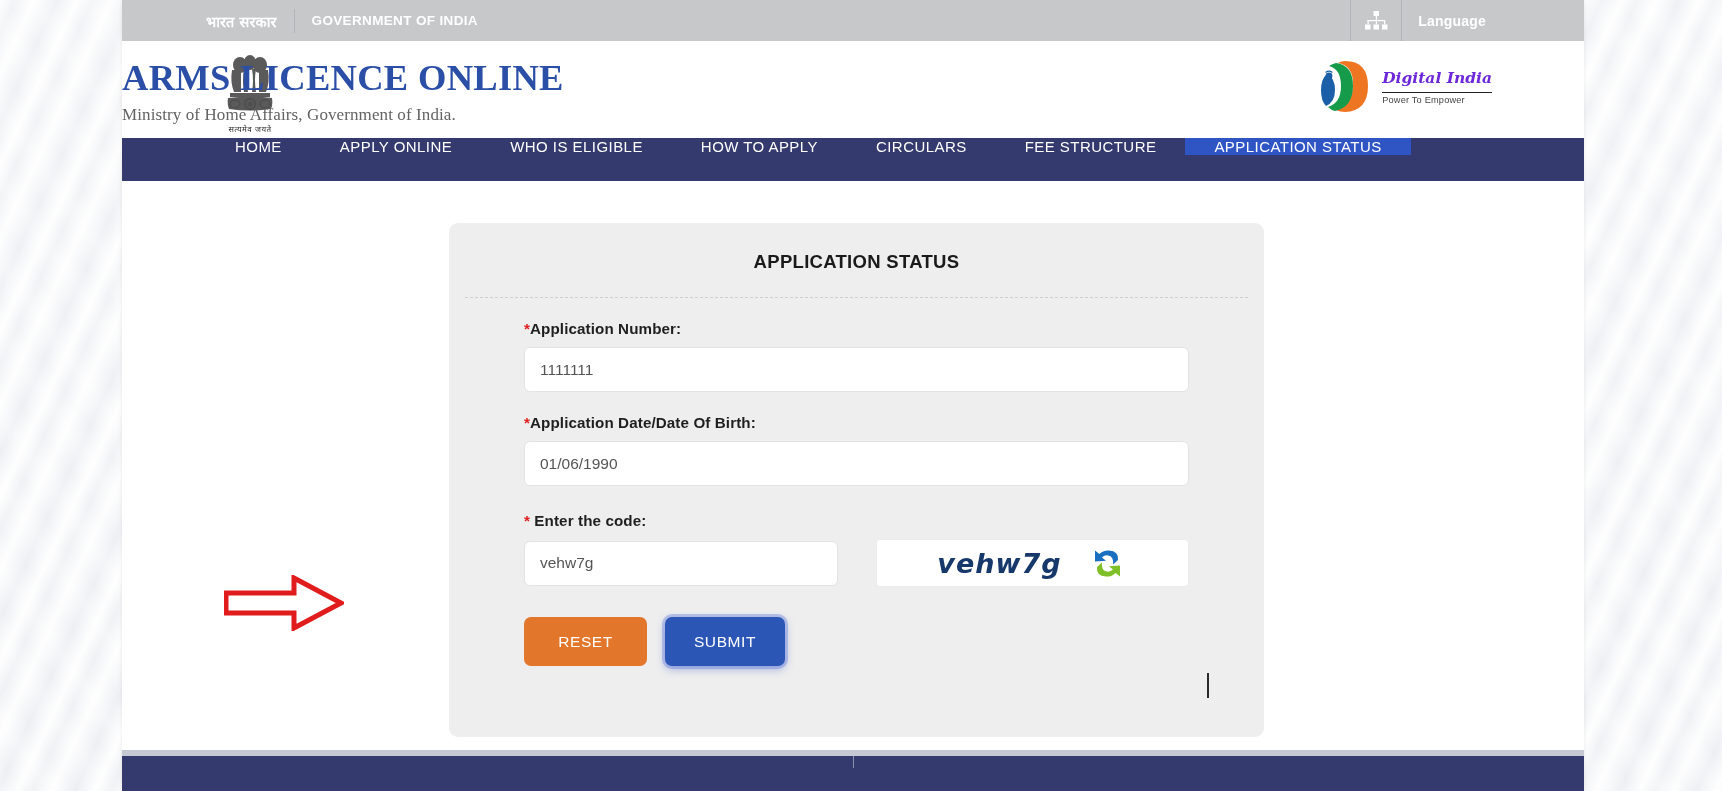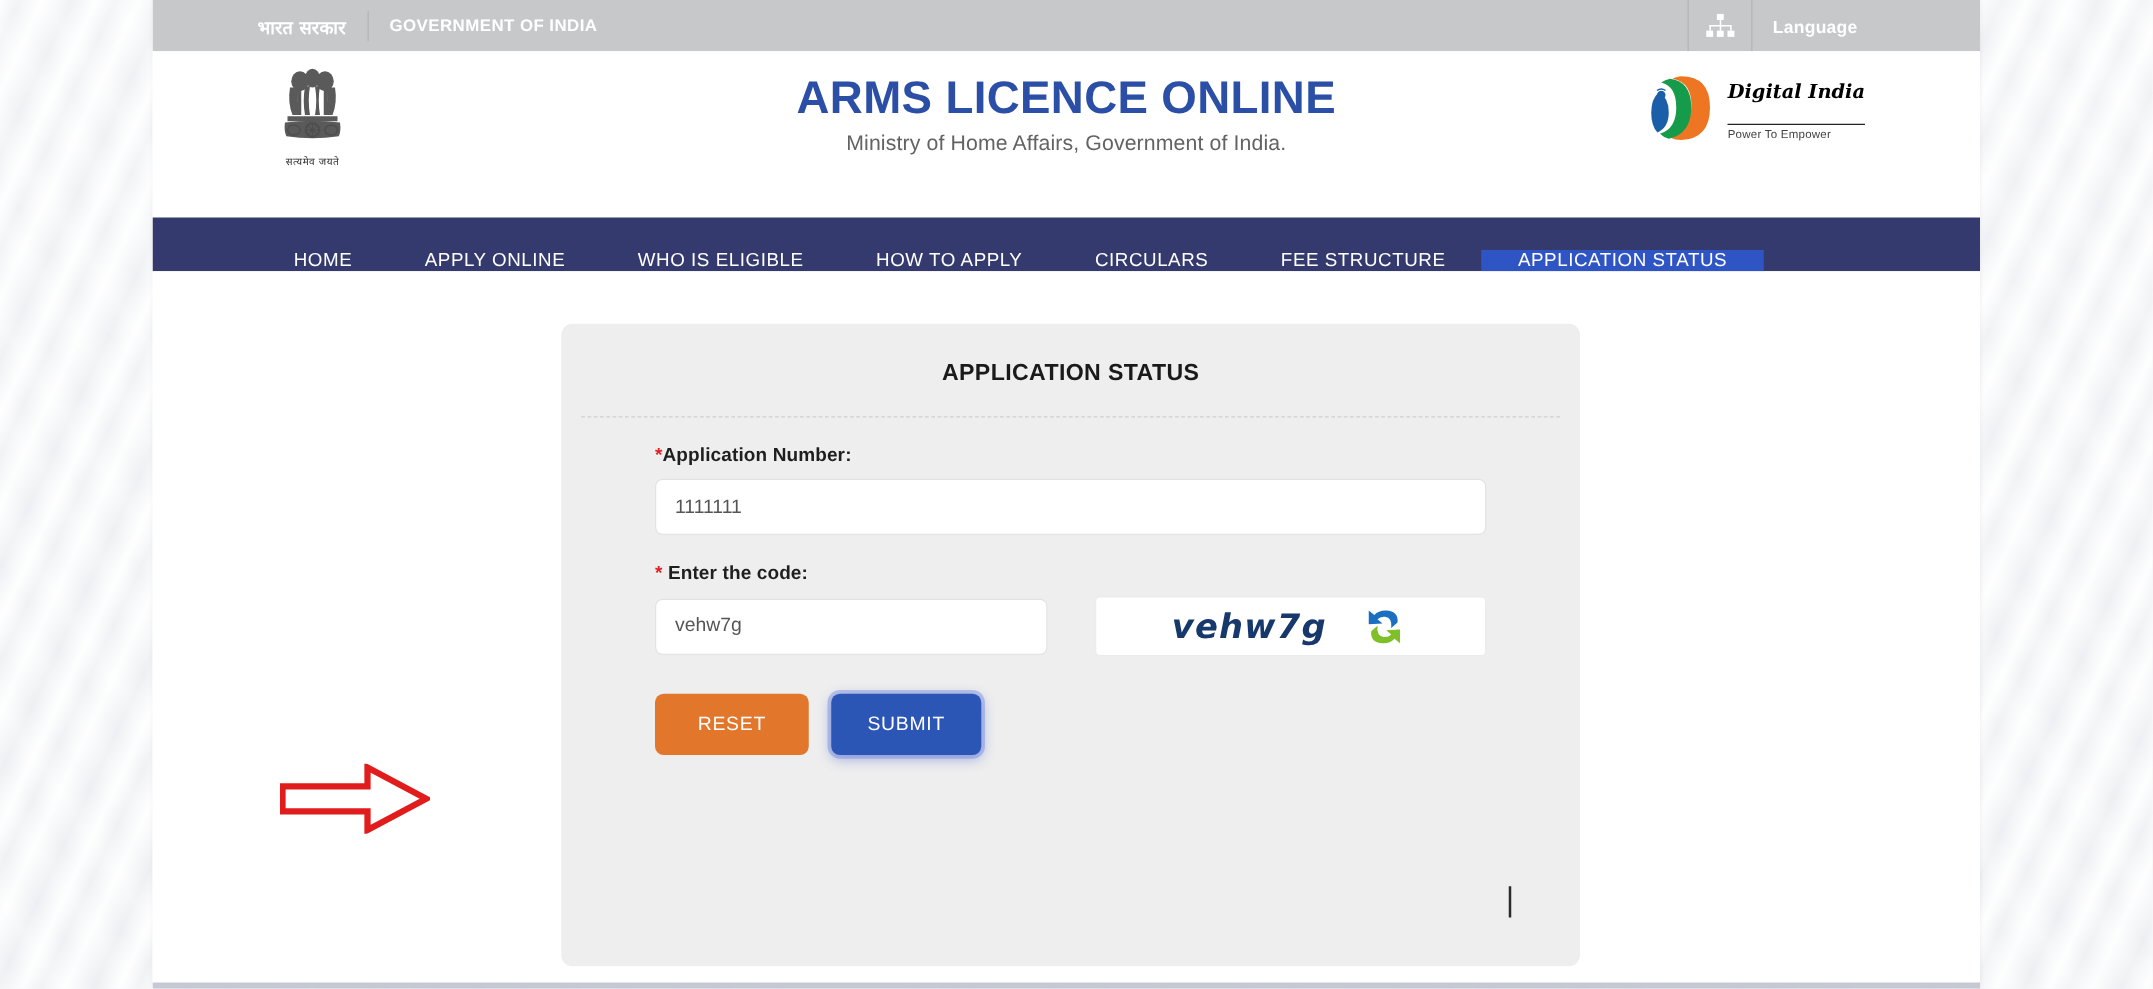--- a/index.html
+++ b/index.html
@@ -113,21 +113,21 @@
     color: #2b2b2b;
     font-family: "DejaVu Sans", sans-serif;
     letter-spacing: .4px;
     margin-top: 1px;
   }
   .title-block {
     position: absolute;
     left: 0;
     right: 0;
     top: 18px;
-    text-align: center;
+    font-family: Liberation Serif, serif;
   }
   .site-title {
     color: #2b4fa6;
     font-size: 36.5px;
     font-weight: 700;
     letter-spacing: .3px;
     line-height: 1.05;
     margin: 0;
   }
   .site-subtitle {
@@ -148,40 +148,39 @@
     display: flex;
     flex-direction: column;
     line-height: 1.05;
     margin-left: 2px;
   }
   .di-name {
     font-family: "DejaVu Serif", serif;
     font-style: italic;
     font-weight: 700;
     font-size: 15.5px;
-    color: #000000;
+    color: #6d28d9;
     border-bottom: 1.6px solid #222222;
-    padding-bottom: 18px;
+    padding-bottom: 6px;
   }
   .di-tag {
     font-size: 9.2px;
     color: #444444;
     letter-spacing: .2px;
     margin-top: 3px;
   }
 
   
   .navbar {
     height: 43px;
     background: #343a6e;
     display: flex;
-    align-items: flex-end;
+    align-items: flex-start;
     padding-left: 84px;
     box-sizing: border-box;
-    margin-top: 36px;
   }
   .nav-item {
     display: flex;
     align-items: center;
     padding: 0 29px;
     color: #ffffff;
     font-size: 15px;
     letter-spacing: .45px;
     white-space: nowrap;
     cursor: pointer;
@@ -461,20 +460,24 @@
       <div class="card-title">APPLICATION STATUS</div>
       <div class="card-divider"></div>
 
       <div class="form-body">
 
         <div class="field-group">
           <div class="field-label"><span class="req">*</span><span>Application Number:</span></div>
           <input class="text-input" type="text" value="1111111" style="">
         </div>
 
+        <div class="field-group date-group">
+          <div class="field-label"><span class="req">*</span><span>Application Date/Date Of Birth:</span></div>
+          <input class="text-input" type="text" value="01/06/1990" style="">
+        </div>
 
         <div class="field-group">
           <div class="field-label"><span class="req">*</span><span> Enter the code:</span></div>
           <div class="captcha-row">
             <span class="captcha-input-wrap">
               <input class="text-input" type="text" value="vehw7g" style="">
             </span>
             <span class="captcha-box">
               <span class="captcha-text">vehw7g</span>
               <span class="refresh-icon">

